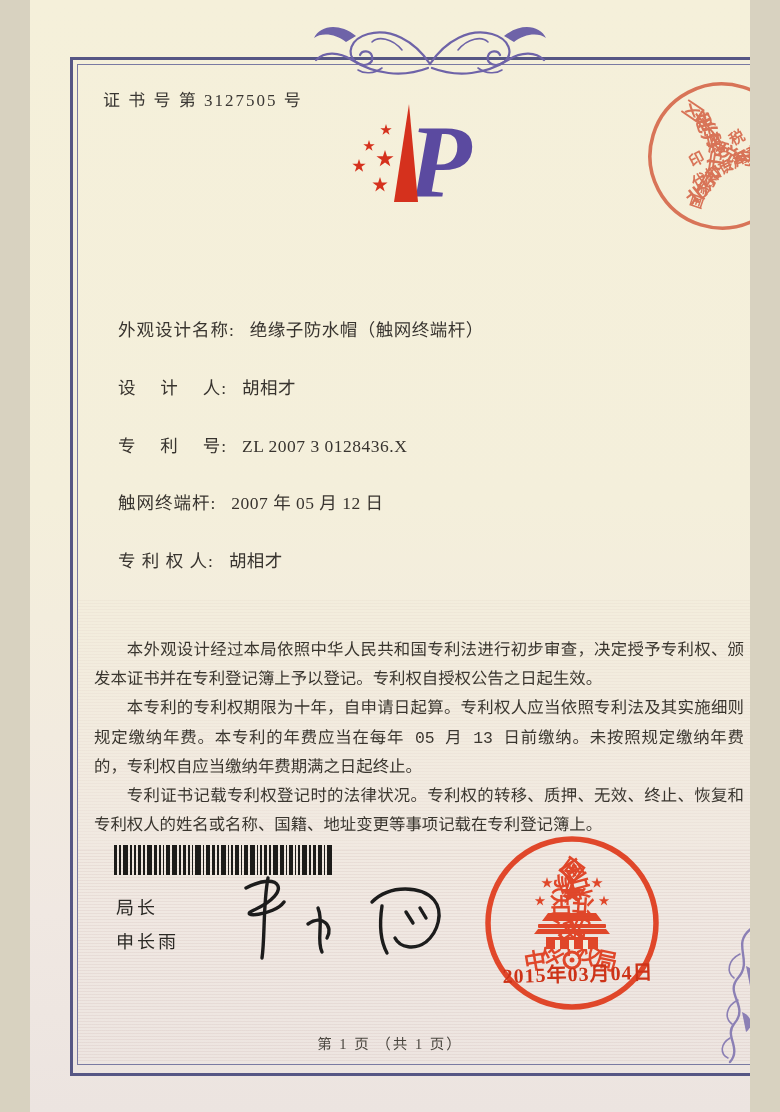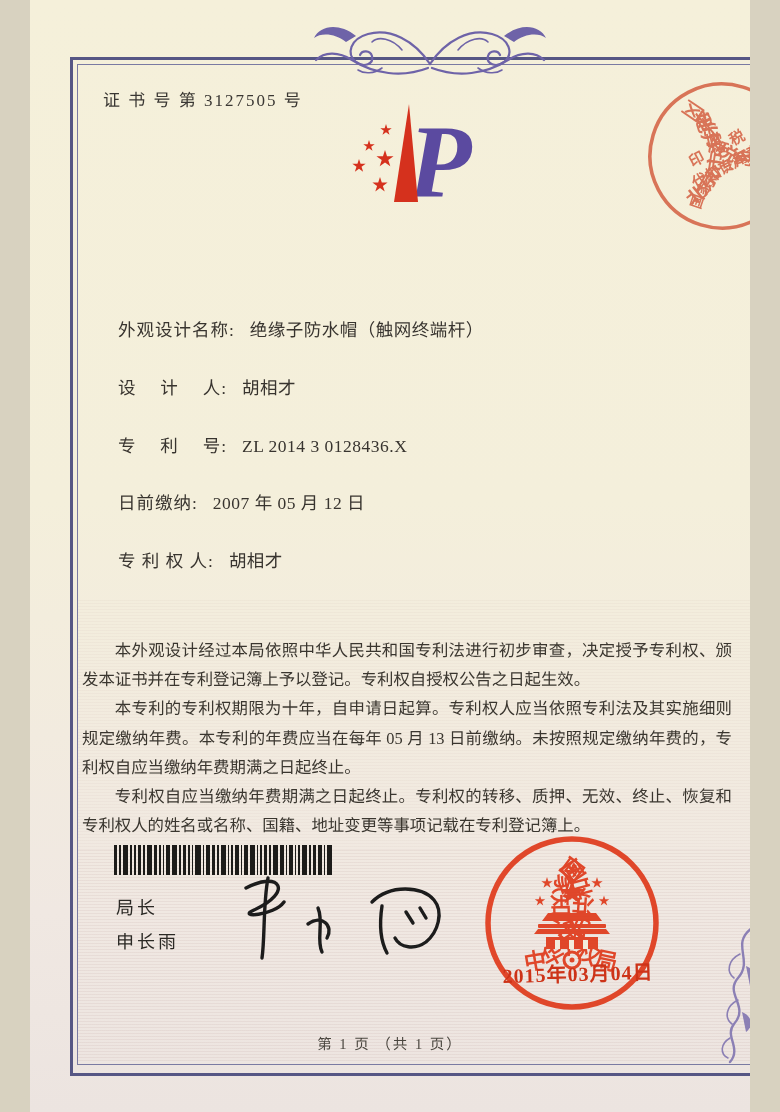--- a/index.html
+++ b/index.html
@@ -18,22 +18,22 @@
   .ornament-top{position:absolute;left:278px;top:12px;}
   .ornament-corner{position:absolute;left:670px;top:926px;}
   .tax-stamp{position:absolute;left:602px;top:66px;opacity:.88;}
   .logo{position:absolute;left:298px;top:100px;}
   .title{position:absolute;left:0;top:212px;width:100%;margin:0;text-align:center;
     font-size:42px;font-weight:700;letter-spacing:6px;color:#211f1d;}
   .field{position:absolute;left:88px;font-size:17.5px;color:#38342f;letter-spacing:.5px;}
   .field .lab{letter-spacing:1px;}
   .field .val{margin-left:10px;}
   .f0{top:316px}.f1{top:374px}.f2{top:432px}.f3{top:489px}.f4{top:547px}.f5{top:604px}
-  .body-text{position:absolute;left:52px;top:636px;width:650px;font-size:16.4px;
-    line-height:1.78;color:#3a362f;text-align:justify;}
+  .body-text{position:absolute;left:64px;top:636px;width:650px;font-size:16.4px;
+    line-height:1.78;color:#3a362f;text-align:justify;font-family:Liberation Mono, monospace;}
   .body-text p{margin:0;text-indent:2em;}
   .barcode{position:absolute;left:84px;top:845px;width:264px;height:30px;display:flex;align-items:stretch;}
   .barcode i{display:block;background:#1d1c1a;margin-right:2px;}
   .signer-title{position:absolute;left:86px;top:893px;font-size:18px;letter-spacing:3px;
     color:#2b2925;font-family:"Liberation Sans","DejaVu Sans",sans-serif;}
   .signer-name{position:absolute;left:86px;top:927px;font-size:18px;letter-spacing:3px;
     color:#2b2925;font-family:Liberation Serif, serif;}
   .signature{position:absolute;left:192px;top:856px;}
   .seal{position:absolute;left:432px;top:813px;}
   .seal-date{position:absolute;left:458px;top:958px;width:180px;text-align:center;
@@ -114,35 +114,35 @@
   <div class="field f1">
     <span class="lab">设　 计　 人:</span>
     <span class="val">胡相才</span>
   </div>
   <div class="field f0">
     <span class="lab">外观设计名称:</span>
     <span class="val">绝缘子防水帽（触网终端杆）</span>
   </div>
   <div class="field f2">
     <span class="lab">专　 利　 号:</span>
-    <span class="val">ZL 2014 3 0128436.X</span>
+    <span class="val">ZL 2007 3 0128436.X</span>
   </div>
   <div class="field f3">
-    <span class="lab">日前缴纳:</span>
+    <span class="lab">触网终端杆:</span>
     <span class="val">2007 年 05 月 12 日</span>
   </div>
   <div class="field f4">
     <span class="lab">专 利 权 人:</span>
     <span class="val">胡相才</span>
   </div>
 
   <div class="body-text">
     <p>本外观设计经过本局依照中华人民共和国专利法进行初步审查，决定授予专利权、颁发本证书并在专利登记簿上予以登记。专利权自授权公告之日起生效。</p>
     <p>本专利的专利权期限为十年，自申请日起算。专利权人应当依照专利法及其实施细则规定缴纳年费。本专利的年费应当在每年 05 月 13 日前缴纳。未按照规定缴纳年费的，专利权自应当缴纳年费期满之日起终止。</p>
-    <p>专利权自应当缴纳年费期满之日起终止。专利权的转移、质押、无效、终止、恢复和专利权人的姓名或名称、国籍、地址变更等事项记载在专利登记簿上。</p>
+    <p>专利证书记载专利权登记时的法律状况。专利权的转移、质押、无效、终止、恢复和专利权人的姓名或名称、国籍、地址变更等事项记载在专利登记簿上。</p>
   </div>
 
   <div class="barcode" id="barcode">
       <i style="width: 3.4px;"></i>
       <i style="width: 1.7px;"></i>
       <i style="width: 5.1px;"></i>
       <i style="width: 1.7px;"></i>
       <i style="width: 1.7px;"></i>
       <i style="width: 3.4px;"></i>
       <i style="width: 1.7px;"></i>

